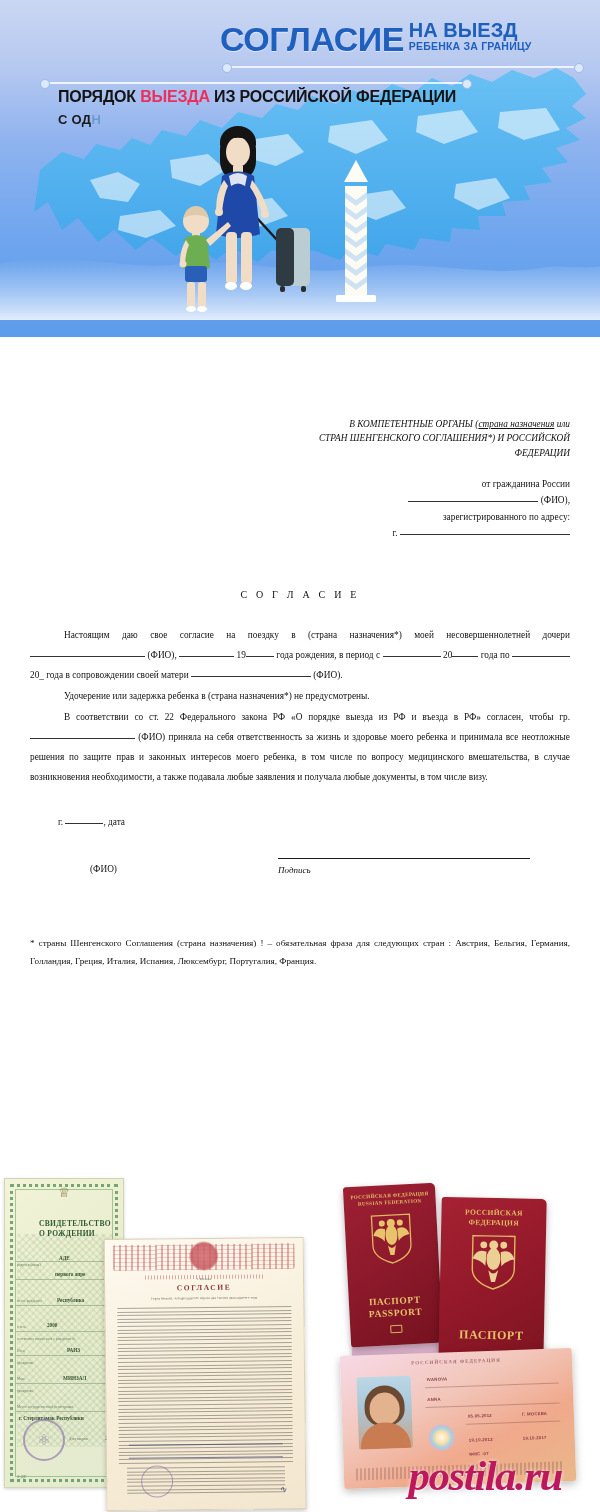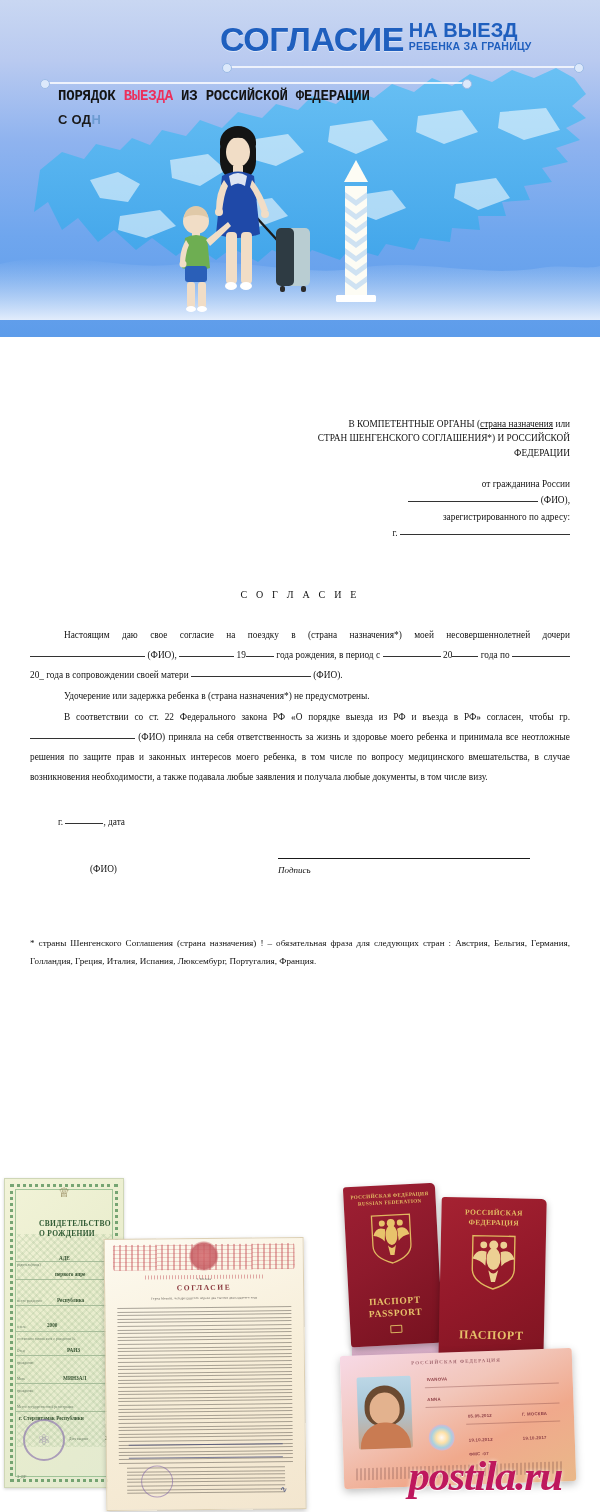--- a/index.html
+++ b/index.html
@@ -60,43 +60,43 @@
   }
   .rule-sub::before, .rule-sub::after {
     content: ""; position: absolute; top: -3px; width: 8px; height: 8px;
     border-radius: 50%; background: #dce9fb; border: 1px solid #9dbbe6;
   }
   .rule-sub::before { left: -6px; }
   .rule-sub::after { right: -6px; }
 
   .subtitle {
     position: absolute; left: 58px; top: 88px; z-index: 5;
-    font-family: Liberation Mono, monospace;
-    font-size: 14px; font-weight: 900; color: #141414;
+    font-family: Liberation Sans, sans-serif;
+    font-size: 16px; font-weight: 900; color: #141414;
     letter-spacing: -0.2px; white-space: nowrap;
   }
   .subtitle .hl { color: #ec2f5b; }
   .subtitle2 {
     position: absolute; left: 58px; top: 112px; z-index: 5;
     font-family: "Liberation Sans", sans-serif;
     font-size: 13px; font-weight: 700; color: #1b1b1b;
     letter-spacing: 0.3px;
   }
   .subtitle2 .fade { color: #6d9bd1; }
 
   
   .figures { position: absolute; left: 0; top: 0; width: 600px; height: 337px; z-index: 3; }
 
   
   .doc {
     position: absolute; left: 0; top: 337px; width: 600px; height: 790px;
     background: #fff; padding: 80px 30px 0 30px;
     color: #111; font-size: 9.3px; line-height: 1.9;
   }
-  .addressee { text-align: right; margin-left: 200px; line-height: 1.55; }
+  .addressee { text-align: right; margin-left: 200px; line-height: 1.55; font-style: italic; }
   .addressee .u { text-decoration: underline; }
   .from-block { margin-top: 16px; margin-left: 250px; text-align: right; line-height: 1.75; font-family: Liberation Serif, serif; }
   .ln-dot { display: inline-block; border-bottom: 1px solid #333; vertical-align: 1px; }
 
   .doc-title {
     text-align: center; margin-top: 44px; margin-bottom: 22px;
     font-size: 10px; letter-spacing: 3.2px;
   }
   p.body { text-align: justify; text-indent: 34px; margin: 0 0 1px 0; line-height: 2.15; }
 

